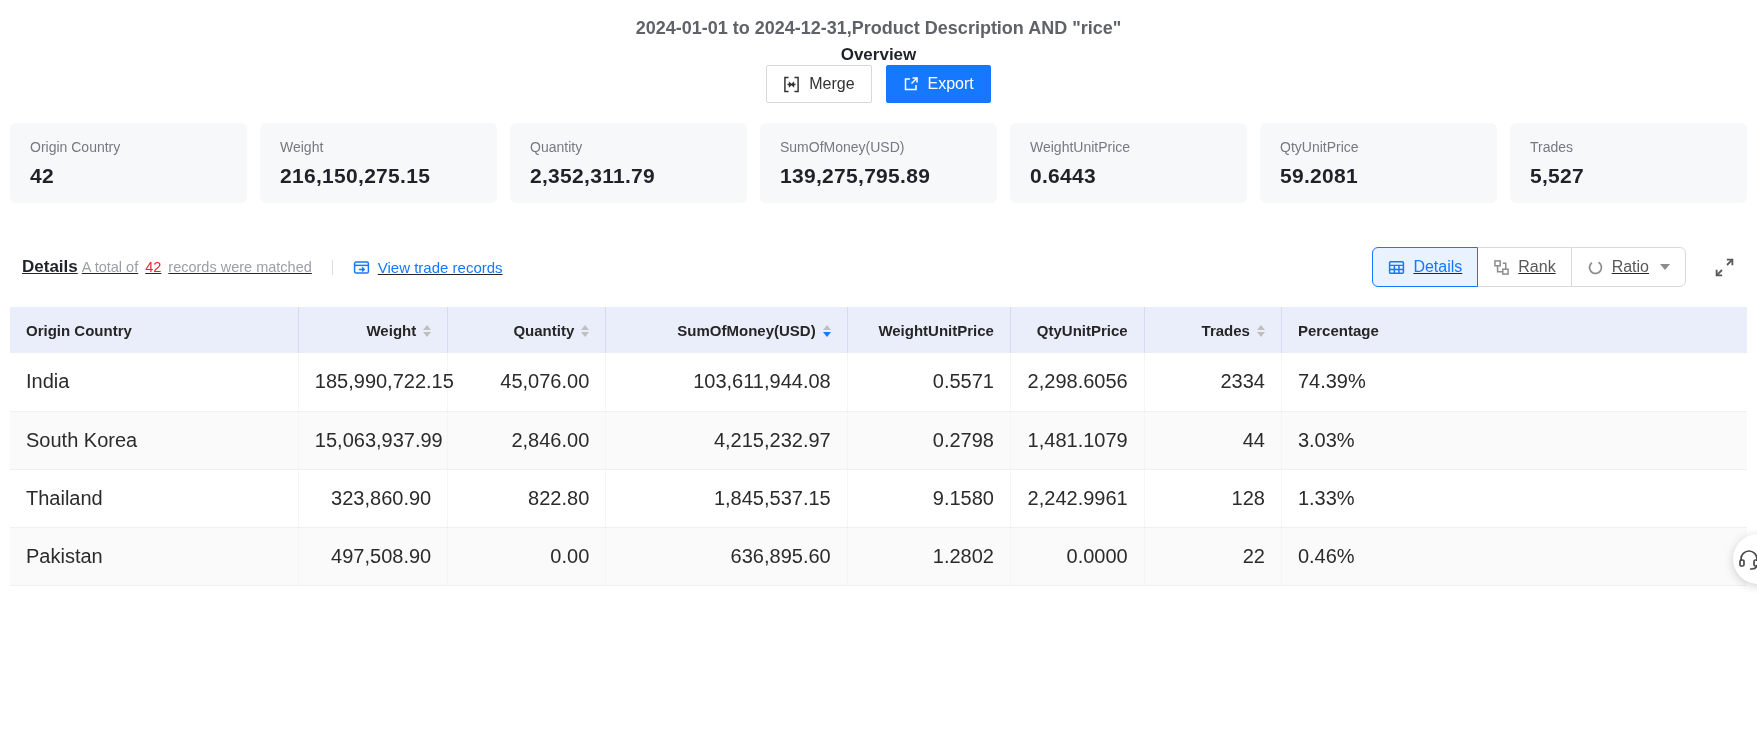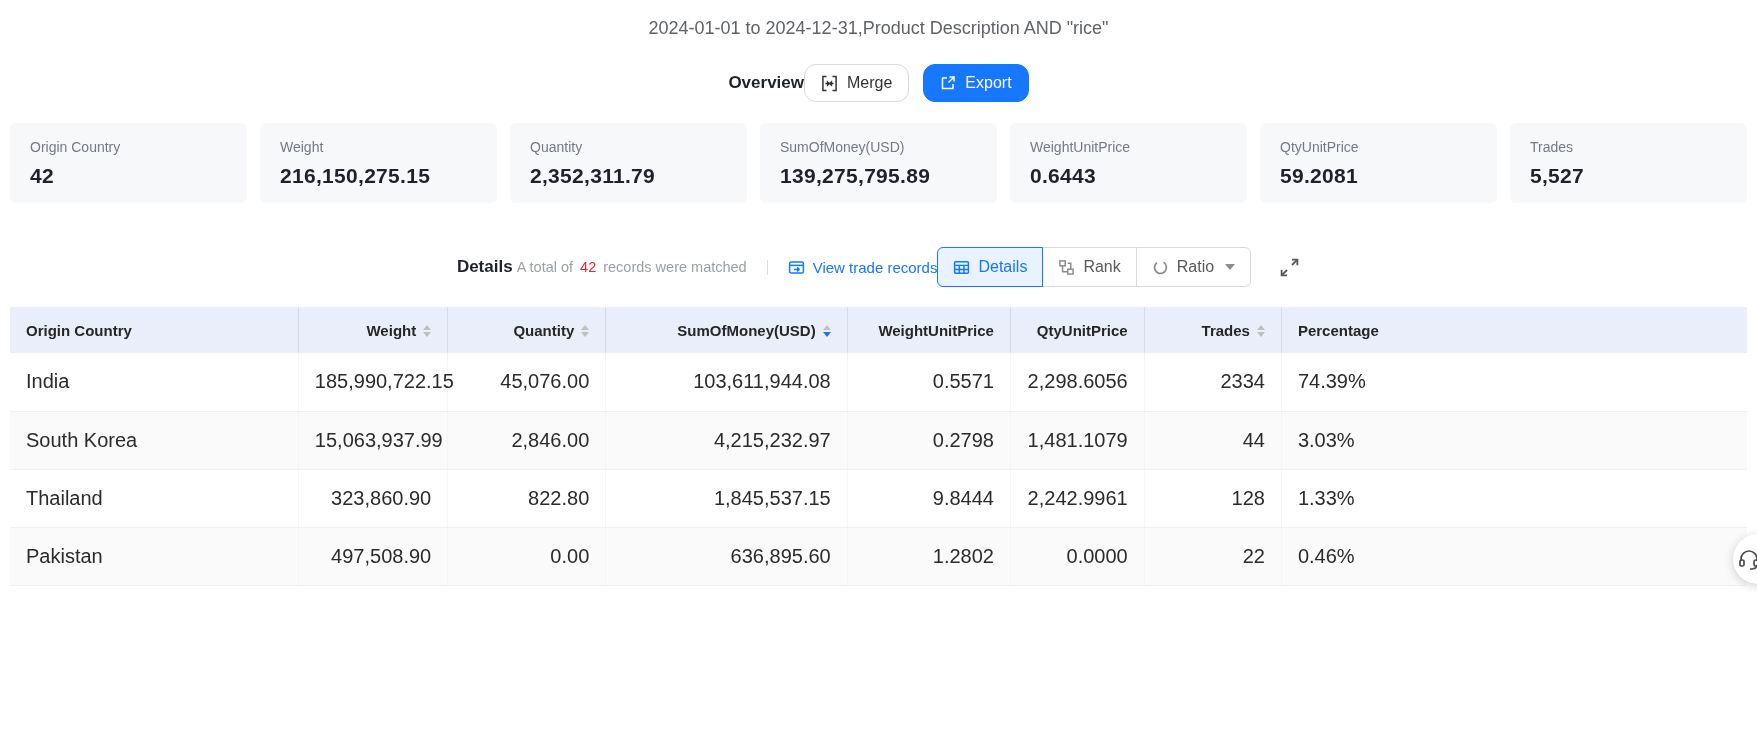--- a/index.html
+++ b/index.html
@@ -2,36 +2,36 @@
 <html style="--accent: #1677ff; --red: #f5222d; --header-bg: #eaeefb;"><head>
 <meta charset="utf-8">
 <style>
   :root { --accent:#1677ff; --red:#f5222d; --header-bg:#eaeefb; }
   * { box-sizing:border-box; }
   body { margin:0; background:#fff; }
   .page { width:1757px; height:750px; position:relative; overflow:hidden; background:#fff;
           font-family:"Liberation Sans", sans-serif; color:#262626; }
 
   .report-title { text-align:center; padding-top:10px; font-size:21px; font-weight:600; color:#262626; }
-  .report-subtitle { text-align:center; margin-top:18px; font-size:18px; color:#5f6368; }
-
-  .overview-bar { display:flex; align-items:center; justify-content:center; padding:0 10px; margin-top:24px; height:40px; }
+  .report-subtitle { text-align:center; margin-top:18px; font-size:18px; color:#5f6368;font-weight:bold; }
+
+  .overview-bar { display:flex; align-items:center; justify-content:flex-end; padding:0 10px; margin-top:24px; height:40px;flex-direction:column; }
   .overview-heading { font-size:17px; font-weight:700; color:#1f2329; }
   .toolbar { display:flex; gap:14px; }
-  .btn { display:inline-flex; align-items:center; gap:9px; height:38px; padding:0 16px; border-radius:12px;
+  .btn { display:inline-flex; align-items:center; gap:9px; height:38px; padding:0 16px; border-radius:2px;
          font-size:16px; cursor:pointer; border:1px solid #d9d9d9; background:#fff; color:#333;
          font-family:"Liberation Sans", sans-serif; }
   .btn.export { background:var(--accent); border-color:var(--accent); color:#fff; }
 
   .cards { display:flex; gap:13px; padding:0 10px; margin-top:20px; }
   .card { flex:1; background:#f7f8fa; border-radius:6px; padding:16px 20px; height:80px; }
   .card-label { font-size:14px; color:#757a82; }
   .card-value { margin-top:9px; font-size:21px; font-weight:700; color:#1f2329; letter-spacing:.3px; }
 
-  .details-bar { display:flex; align-items:center; justify-content:center; padding:0 22px; margin-top:44px; }
+  .details-bar { display:flex; align-items:center; justify-content:space-between; padding:0 22px; margin-top:44px;text-decoration:underline; }
   .details-left { display:flex; align-items:center; }
   .details-heading { font-size:17px; font-weight:700; color:#1f2329; }
   .matched { margin-left:4px; color:#9aa0a6; font-size:14.5px; display:inline-flex; gap:7px; align-items:center; }
   .matched .count { color:var(--red); }
   .vdiv { width:1px; height:15px; background:#dcdcdc; margin:0 20px; }
   .view-link { color:var(--accent); font-size:15px; display:inline-flex; align-items:center; gap:8px; cursor:pointer; text-decoration:none; }
 
   .details-right { display:flex; align-items:center; gap:28px; }
   .seg { display:flex; }
   .seg-btn { display:inline-flex; align-items:center; gap:8px; height:40px; padding:0 15px; border:1px solid #d9d9d9;
@@ -267,21 +267,21 @@
             <td class="ar">0.2798</td>
             <td class="ar">1,481.1079</td>
             <td class="ar">44</td>
             <td class="al">3.03%</td>
           </tr>
           <tr>
             <td class="al">Thailand</td>
             <td class="ar">323,860.90</td>
             <td class="ar">822.80</td>
             <td class="ar">1,845,537.15</td>
-            <td class="ar">9.8444</td>
+            <td class="ar">9.1580</td>
             <td class="ar">2,242.9961</td>
             <td class="ar">128</td>
             <td class="al">1.33%</td>
           </tr>
           <tr>
             <td class="al">Pakistan</td>
             <td class="ar">497,508.90</td>
             <td class="ar">0.00</td>
             <td class="ar">636,895.60</td>
             <td class="ar">1.2802</td>

